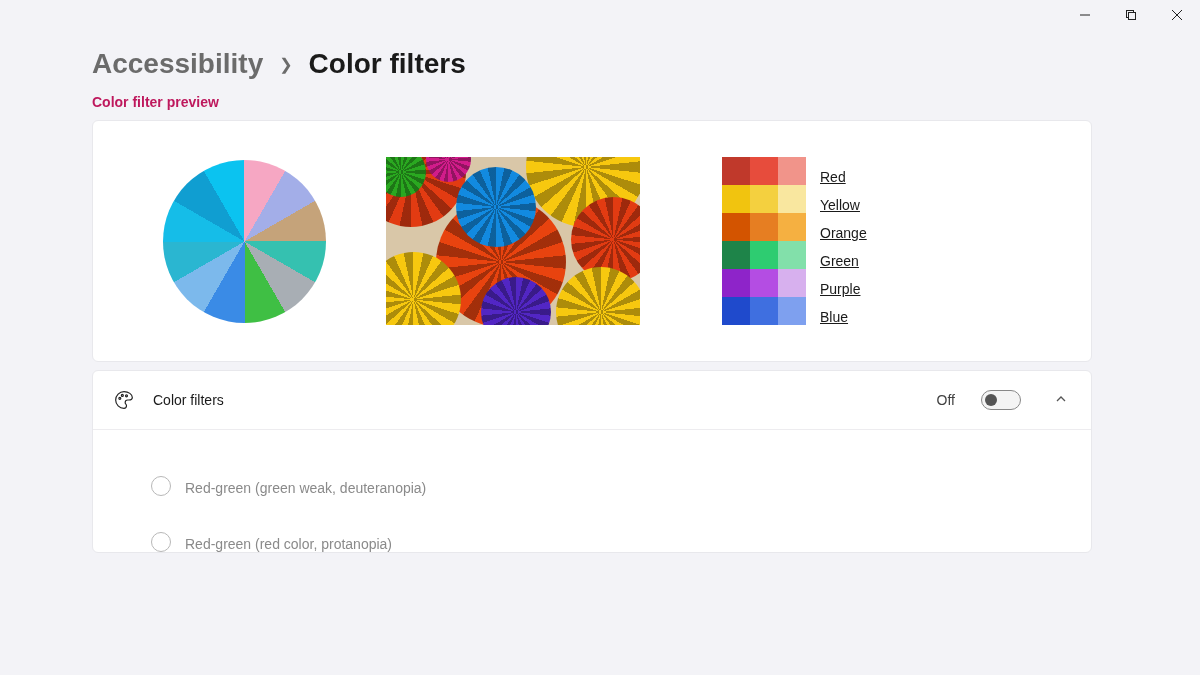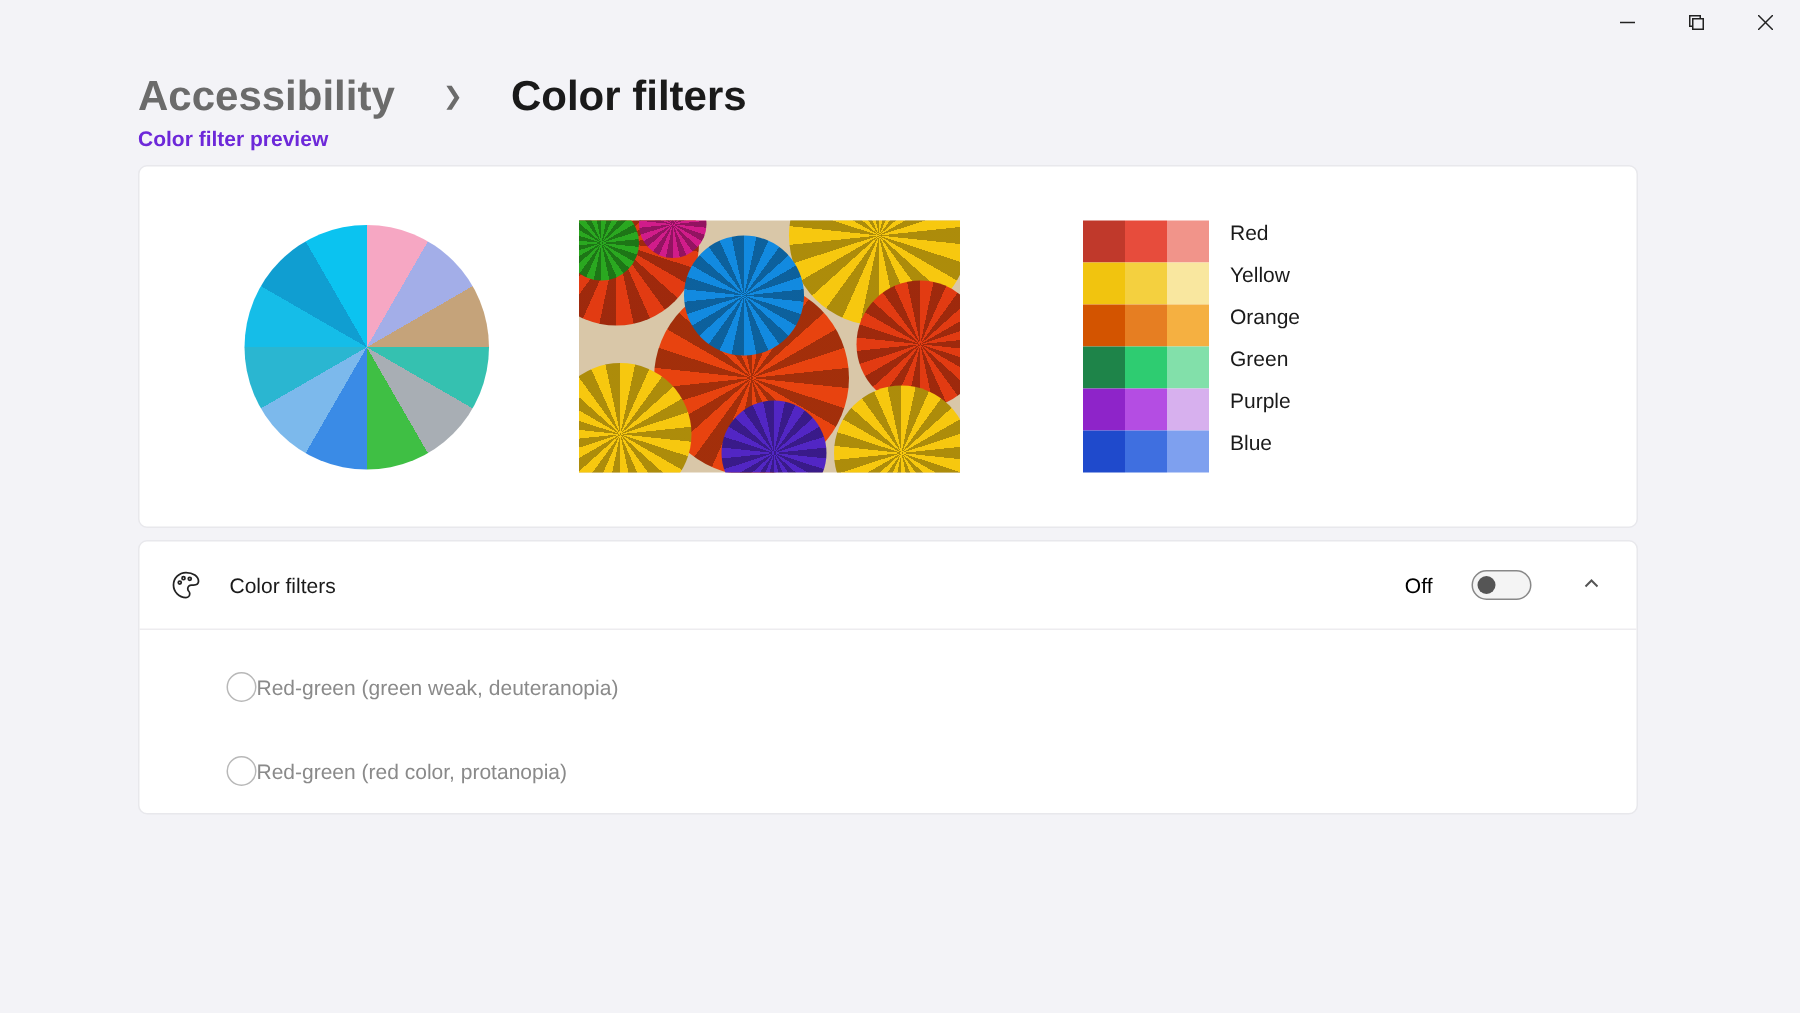--- a/index.html
+++ b/index.html
@@ -26,22 +26,22 @@
     color: #222;
     cursor: default;
   }
   .content {
     padding: 48px 0 0 92px;
     width: 1092px;
   }
   .breadcrumb {
     display: flex;
     align-items: center;
-    gap: 32px;
-    margin-bottom: 4px;
+    gap: 16px;
+    margin-bottom: 14px;
   }
   .breadcrumb .crumb-parent {
     font-size: 28px;
     font-weight: 600;
     color: #6b6b6b;
     cursor: pointer;
   }
   .breadcrumb .chev {
     font-size: 16px;
     color: #6b6b6b;
@@ -52,21 +52,21 @@
     color: #1a1a1a;
   }
   .description {
     font-size: 14px;
     color: #5b5b5b;
     margin-bottom: 38px;
   }
   .section-label {
     font-size: 14px;
     font-weight: 600;
-    color: #6d28d9;
+    color: #be185d;
     margin-bottom: 10px;
   }
   .card {
     background: #fff;
     border: 1px solid #e8e8ec;
     border-radius: 6px;
     width: 1000px;
   }
   .preview-card {
     display: flex;
@@ -105,22 +105,23 @@
     border-radius: 50%;
     background: repeating-conic-gradient(var(--c) 0deg 12deg, color-mix(in srgb, var(--c) 70%, #000) 12deg 24deg);
   }
   .swatch-col {
     display: flex;
     flex-direction: column;
     margin-left: 22px;
   }
   .swatch-row {
     display: flex;
-    align-items: flex-start;
+    align-items: flex-end;
     height: 28px;
+    text-decoration: underline;
   }
   .swatch-row .sw {
     width: 28px; height: 28px;
   }
   .swatch-row .sw-label {
     margin-left: 14px;
     font-size: 14px;
     color: #1a1a1a;
   }
   .toggle-card {
@@ -137,21 +138,21 @@
     width: 22px; height: 22px;
     display: flex; align-items: center; justify-content: center;
   }
   .toggle-header .title {
     font-size: 14px;
     color: #1a1a1a;
     flex: 1;
   }
   .toggle-header .state-text {
     font-size: 14px;
-    color: #000000;
+    color: #404040;
     margin-right: 8px;
   }
   .toggle {
     width: 40px; height: 20px;
     border-radius: 10px;
     border: 1px solid #888;
     background: #f4f4f4;
     position: relative;
     cursor: pointer;
   }
@@ -166,22 +167,23 @@
     margin-left: 16px;
     font-size: 12px;
     color: #555;
     cursor: pointer;
   }
   .options {
     padding: 10px 0 0 58px;
   }
   .radio-row {
     display: flex;
-    align-items: center;
+    align-items: flex-end;
     height: 56px;
+    gap: 14px;
   }
   .radio {
     width: 20px; height: 20px;
     border-radius: 50%;
     border: 1px solid #b8b8b8;
     background: #fff;
     cursor: pointer;
   }
   .radio-row .opt-label {
     font-size: 14px;

